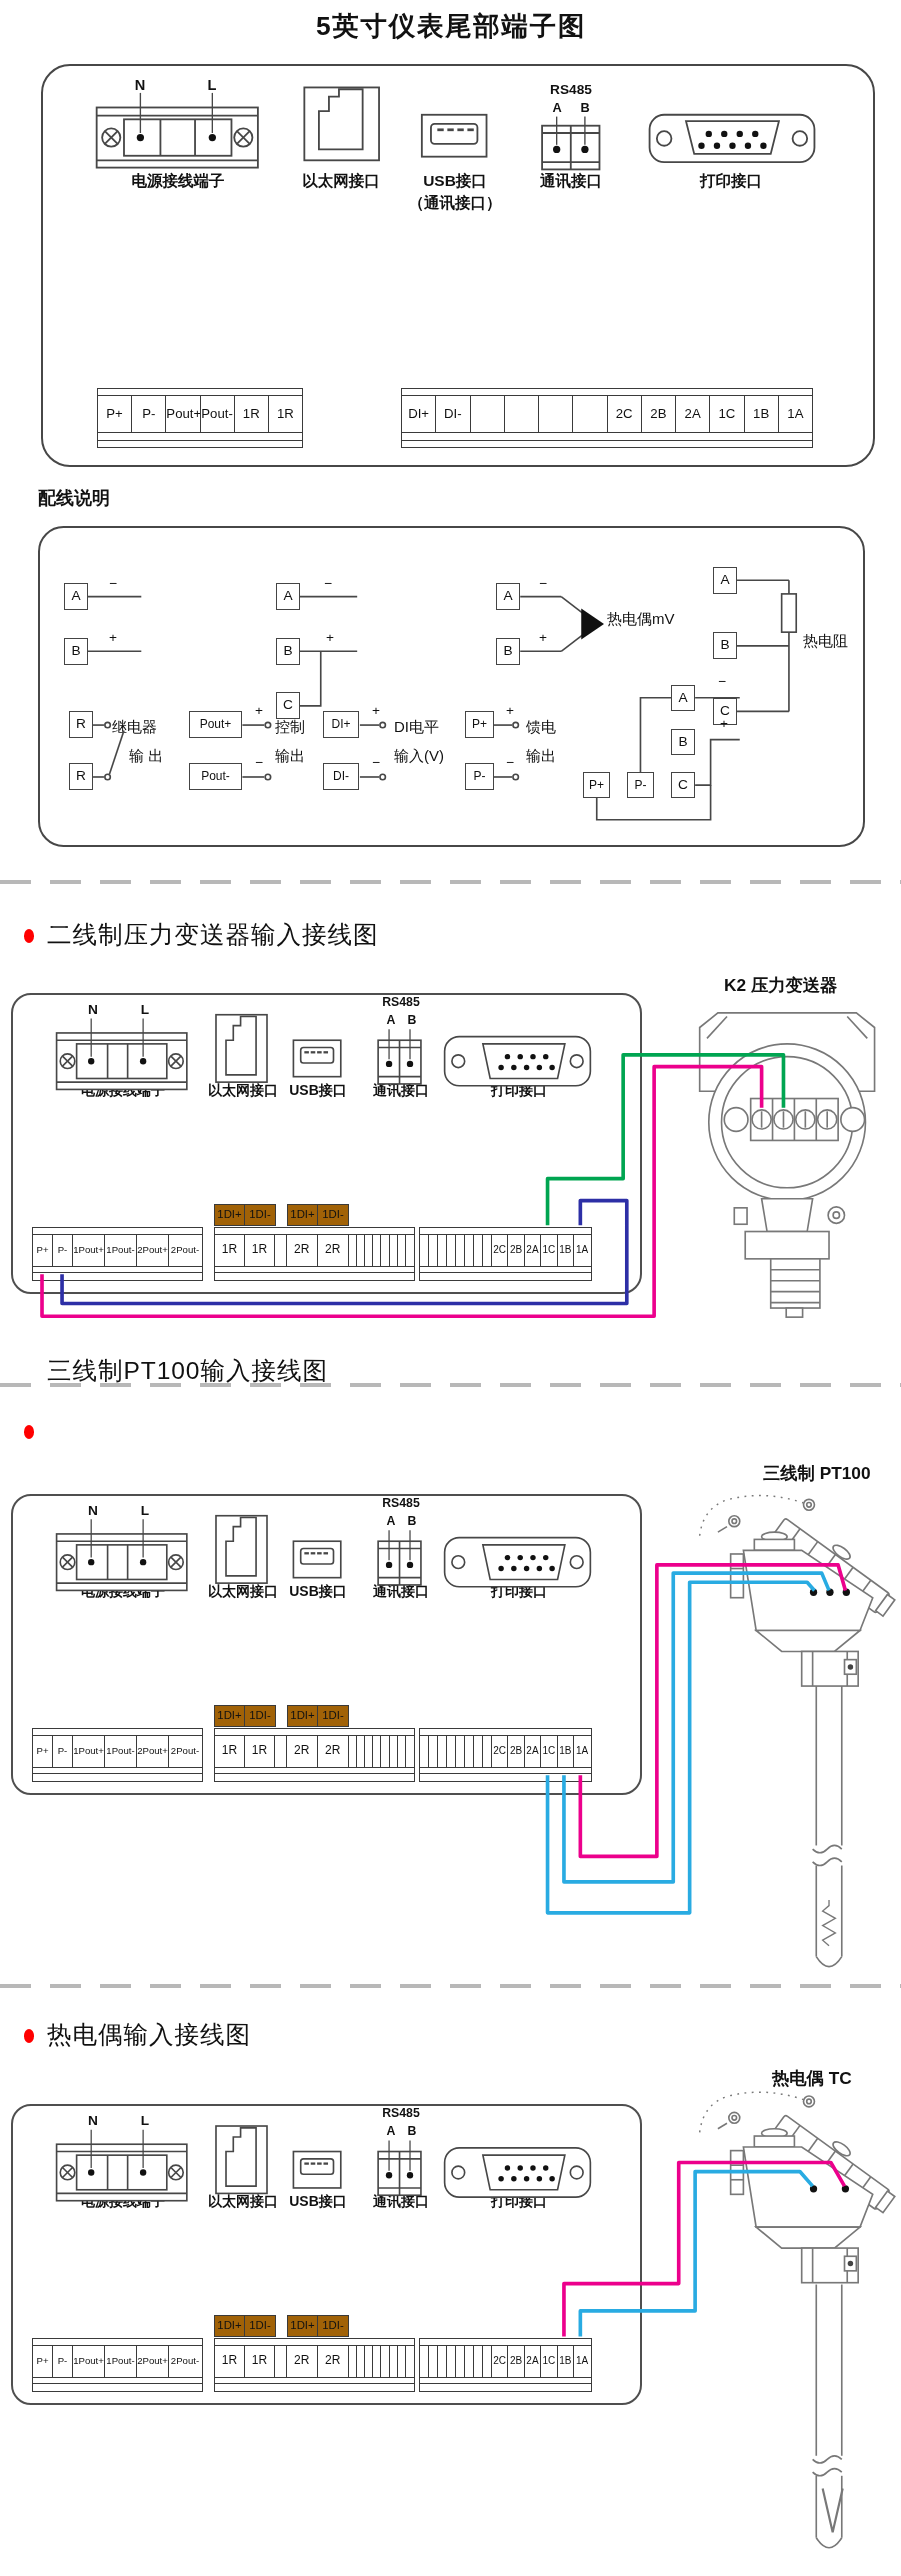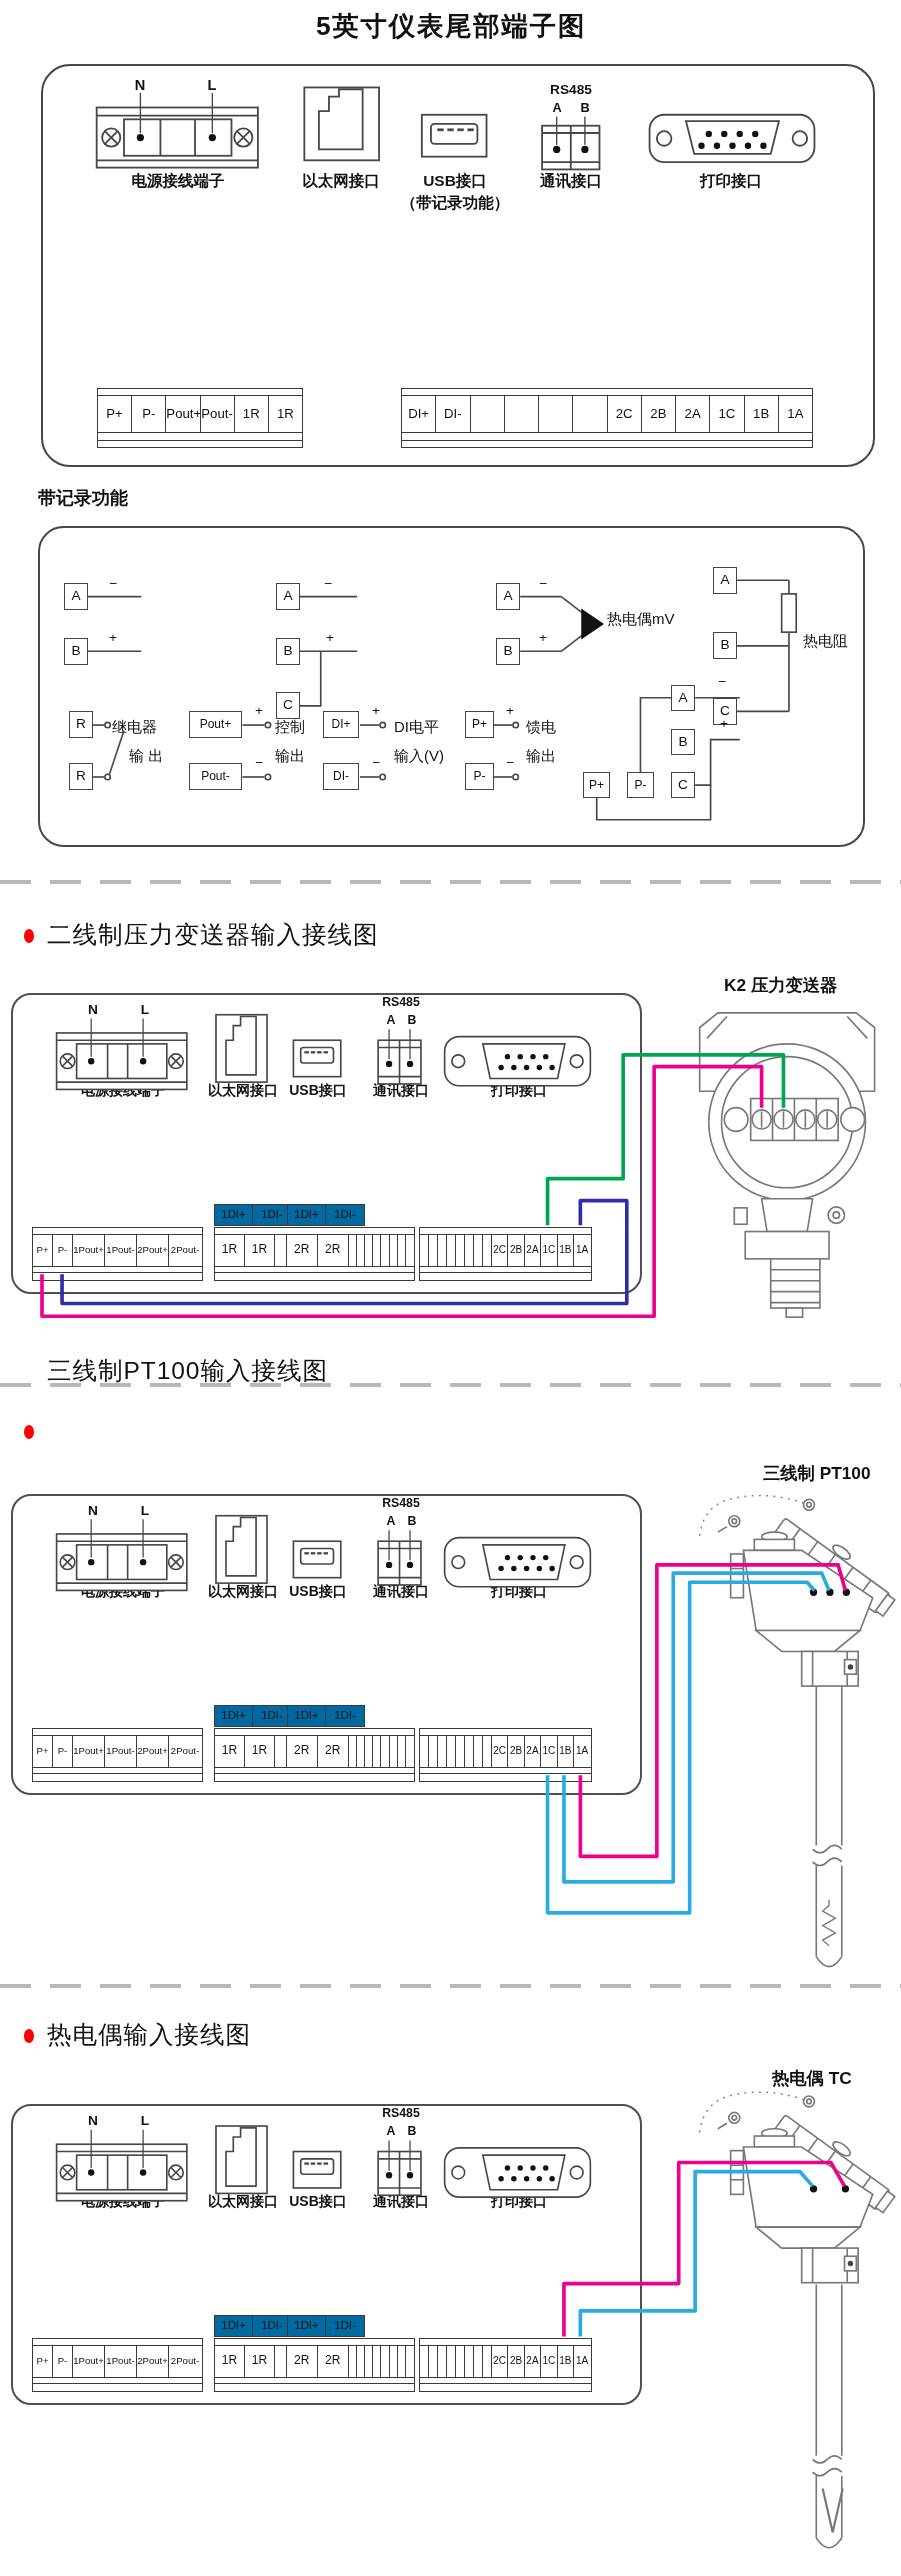--- a/index.html
+++ b/index.html
@@ -38,22 +38,22 @@
   .ps .cell{line-height:29px}
   .pleft .cell{width:32px;font-size:9.6px}
   .pleft .cell:nth-child(-n+2){width:20px}
   .pmid .cell{width:8.2px;font-size:12px}
   .pmid .cell:nth-child(1),.pmid .cell:nth-child(2){width:30px}
   .pmid .cell:nth-child(3){width:12px}
   .pmid .cell:nth-child(4),.pmid .cell:nth-child(5){width:31px}
   .pright .cell{width:16.4px;font-size:10px}
   .pright .cell:nth-child(-n+8){width:9px}
   .tl{position:absolute;display:flex}
-  .tl .cell{box-sizing:border-box;width:39px;height:22px;border:1.5px solid #3a3a3a;border-left:none;
-            font-size:11.4px;line-height:18px;text-align:center;background:#0369a1}
+  .tl .cell{box-sizing:border-box;width:31px;height:22px;border:1.5px solid #3a3a3a;border-left:none;
+            font-size:11.4px;line-height:18px;text-align:center;background:#a16207}
   .tl .cell:first-child{border-left:1.5px solid #3a3a3a}
   
   .t{position:absolute;box-sizing:border-box;border:1.7px solid #444;width:24px;height:27px;
      line-height:24px;text-align:center;font-size:13.7px;background:#fff}
   .nbox{position:absolute;box-sizing:border-box;border:1.8px solid #474747;display:flex;
         align-items:center;justify-content:center;font-size:14px;background:#fff;text-align:center}
   .sign{position:absolute;font-size:13.7px}
   .nlabel{position:absolute;font-size:15px;white-space:nowrap}
   .k2row{position:absolute;display:flex}
   .k2row span{width:22px;text-align:center;font-size:12px}
@@ -71,21 +71,21 @@
 
   <div class="box" id="box1"></div>
   <div class="blabel" style="left:140px;top:77px">N</div>
   <div class="blabel" style="left:212px;top:77px">L</div>
   <div class="blabel" style="left:571px;top:82px;font-size:13.7px">RS485</div>
   <div class="blabel" style="left:557px;top:100px;font-size:12.8px">A</div>
   <div class="blabel" style="left:585px;top:100px;font-size:12.8px">B</div>
   <div class="cap1" style="left:178px;top:171px">电源接线端子</div>
   <div class="cap1" style="left:341px;top:171px">以太网接口</div>
   <div class="cap1" style="left:455px;top:171px">USB接口</div>
-  <div class="cap1" style="left:455px;top:193px">（带记录功能）</div>
+  <div class="cap1" style="left:455px;top:193px">（通讯接口）</div>
   <div class="cap1" style="left:571px;top:171px">通讯接口</div>
   <div class="cap1" style="left:731px;top:171px">打印接口</div>
 
   <div class="strip s1" style="left:97px;top:388px;width:204px">
     <div class="sband"></div>
     <div class="srow">
         <span class="cell">P+</span>
         <span class="cell">P-</span>
         <span class="cell">Pout+</span>
         <span class="cell">Pout-</span>
@@ -108,21 +108,21 @@
         <span class="cell">2B</span>
         <span class="cell">2A</span>
         <span class="cell">1C</span>
         <span class="cell">1B</span>
         <span class="cell">1A</span>
       </div>
     <div class="sband"></div>
     <div class="sband last"></div>
   </div>
 
-  <div class="sh2" style="left:38px;top:486px">带记录功能</div>
+  <div class="sh2" style="left:38px;top:486px">配线说明</div>
   <div class="box" id="box2"></div>
 
   <div class="t" style="left:64px;top:583px">A</div>
   <div class="t" style="left:64px;top:638px">B</div>
   <span class="sign" style="left:109px;top:576px">−</span>
   <span class="sign" style="left:109px;top:630px">+</span>
 
   <div class="t" style="left:276px;top:583px">A</div>
   <div class="t" style="left:276px;top:638px">B</div>
   <div class="t" style="left:276px;top:692px">C</div>

